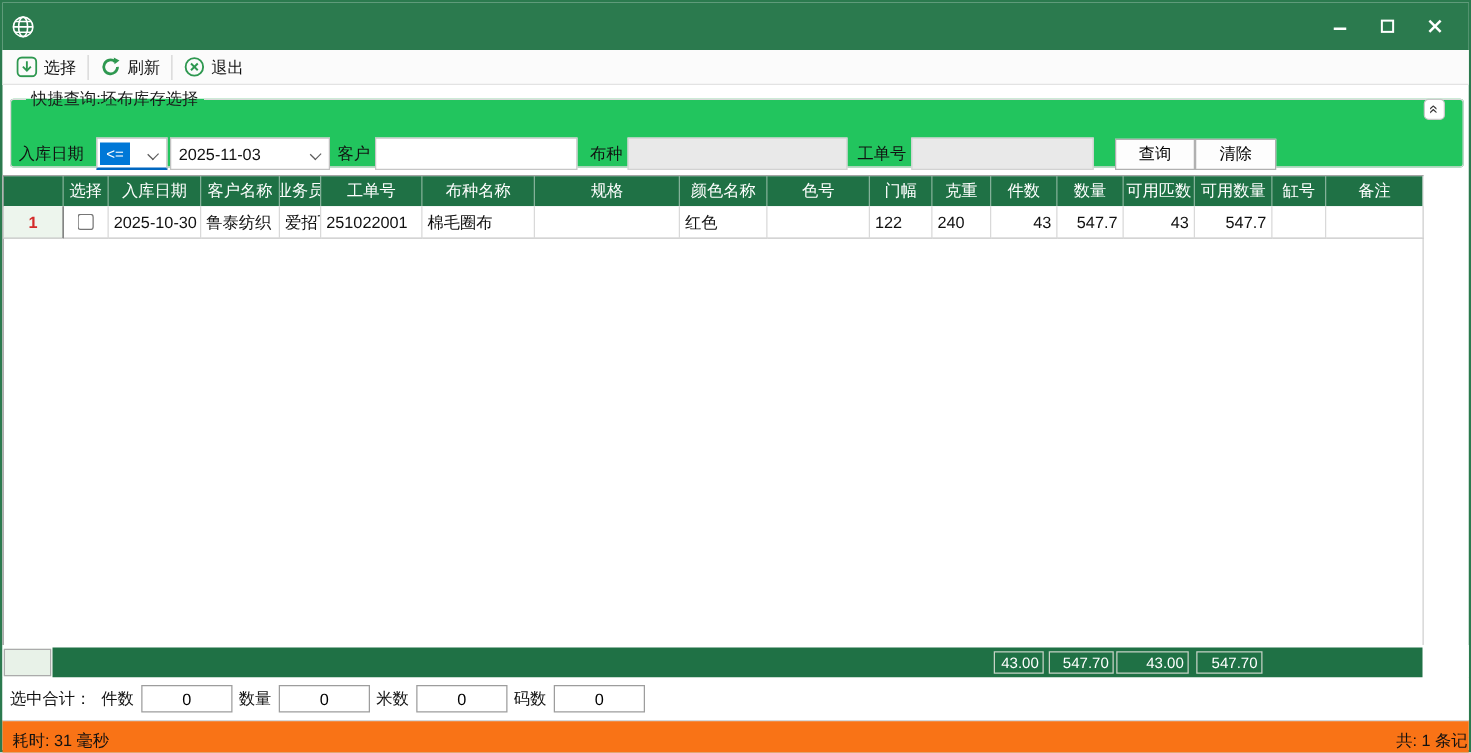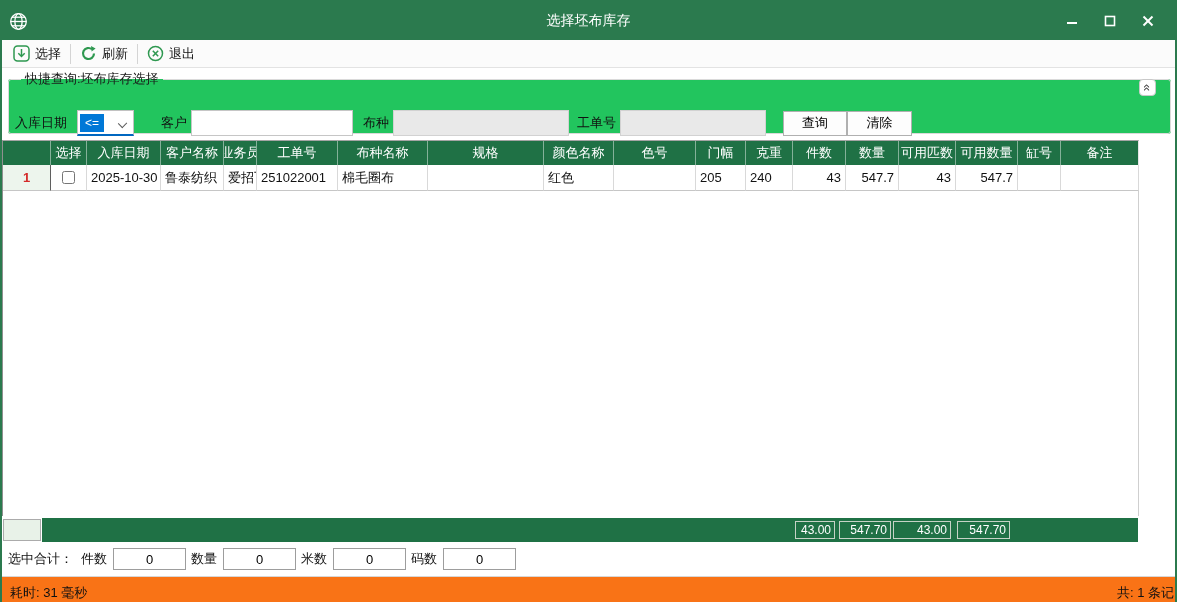--- a/index.html
+++ b/index.html
@@ -72,21 +72,20 @@
   <div class="titlebar">
     <span class="appicon">
       <svg width="19" height="19" viewBox="0 0 19 19" fill="none" stroke="#fff" stroke-width="1.3">
         <circle cx="9.5" cy="9.5" r="7.8"></circle>
         <ellipse cx="9.5" cy="9.5" rx="3.6" ry="7.8"></ellipse>
         <line x1="1.7" y1="9.5" x2="17.3" y2="9.5"></line>
         <line x1="2.8" y1="5.2" x2="16.2" y2="5.2"></line>
         <line x1="2.8" y1="13.8" x2="16.2" y2="13.8"></line>
       </svg>
     </span>
-    <div class="title">选择坯布库存</div>
     <div class="caption">
       <div class="capbtn">
         <svg width="12" height="12">
             <line x1="1" y1="8" x2="11" y2="8" stroke="#fff" stroke-width="2"></line>
           </svg>
       </div>
       <div class="capbtn">
         <svg width="12" height="12">
             <rect x="1.5" y="1.5" width="9" height="9" fill="none" stroke="#fff" stroke-width="1.6"></rect>
           </svg>
@@ -138,21 +137,25 @@
     <legend>快捷查询:坯布库存选择</legend>
     <div class="collapse">
         <span>«</span>
       </div>
     <div class="qrow">
       <span class="qlbl">入库日期</span>
       <div class="combo op">
         <span class="sel">&lt;=</span>
         <span class="chev"></span>
       </div>
-      <span class="qlbl" style="margin-left:27px">客户</span>
+      <div class="combo date">
+        <span>2025-11-03</span>
+        <span class="chev"></span>
+      </div>
+      <span class="qlbl" style="margin-left:6px">客户</span>
       <input class="qinput" style="margin-left: 4px; width: 162px;" value="">
       <span class="qlbl" style="margin-left:10px">布种</span>
       <input class="qinput dis" style="margin-left: 4px; width: 176px;" readonly="" value="">
       <span class="qlbl" style="margin-left:8px">工单号</span>
       <input class="qinput dis" style="margin-left: 4px; width: 146px;" readonly="" value="">
       <button class="qbtn" style="margin-left:17px;width:64px">查询</button>
       <button class="qbtn" style="width:65px">清除</button>
     </div>
   </fieldset>
 
@@ -184,21 +187,21 @@
             <input type="checkbox" style="">
           </div>
           <div class="gcell" style="width: 74px;">2025-10-30</div>
           <div class="gcell" style="width: 63px;">鲁泰纺织</div>
           <div class="gcell" style="width: 33px;">爱招飞</div>
           <div class="gcell" style="width: 81px;">251022001</div>
           <div class="gcell" style="width: 90px;">棉毛圈布</div>
           <div class="gcell" style="width: 116px;"></div>
           <div class="gcell" style="width: 70px;">红色</div>
           <div class="gcell" style="width: 82px;"></div>
-          <div class="gcell" style="width: 50px;">205</div>
+          <div class="gcell" style="width: 50px;">122</div>
           <div class="gcell" style="width: 47px;">240</div>
           <div class="gcell right" style="width: 53px;">43</div>
           <div class="gcell right" style="width: 53px;">547.7</div>
           <div class="gcell right" style="width: 57px;">43</div>
           <div class="gcell right" style="width: 62px;">547.7</div>
           <div class="gcell" style="width: 43px;"></div>
           <div class="gcell" style="width: 78px;"></div>
         </div>
       </div>
   </div>

